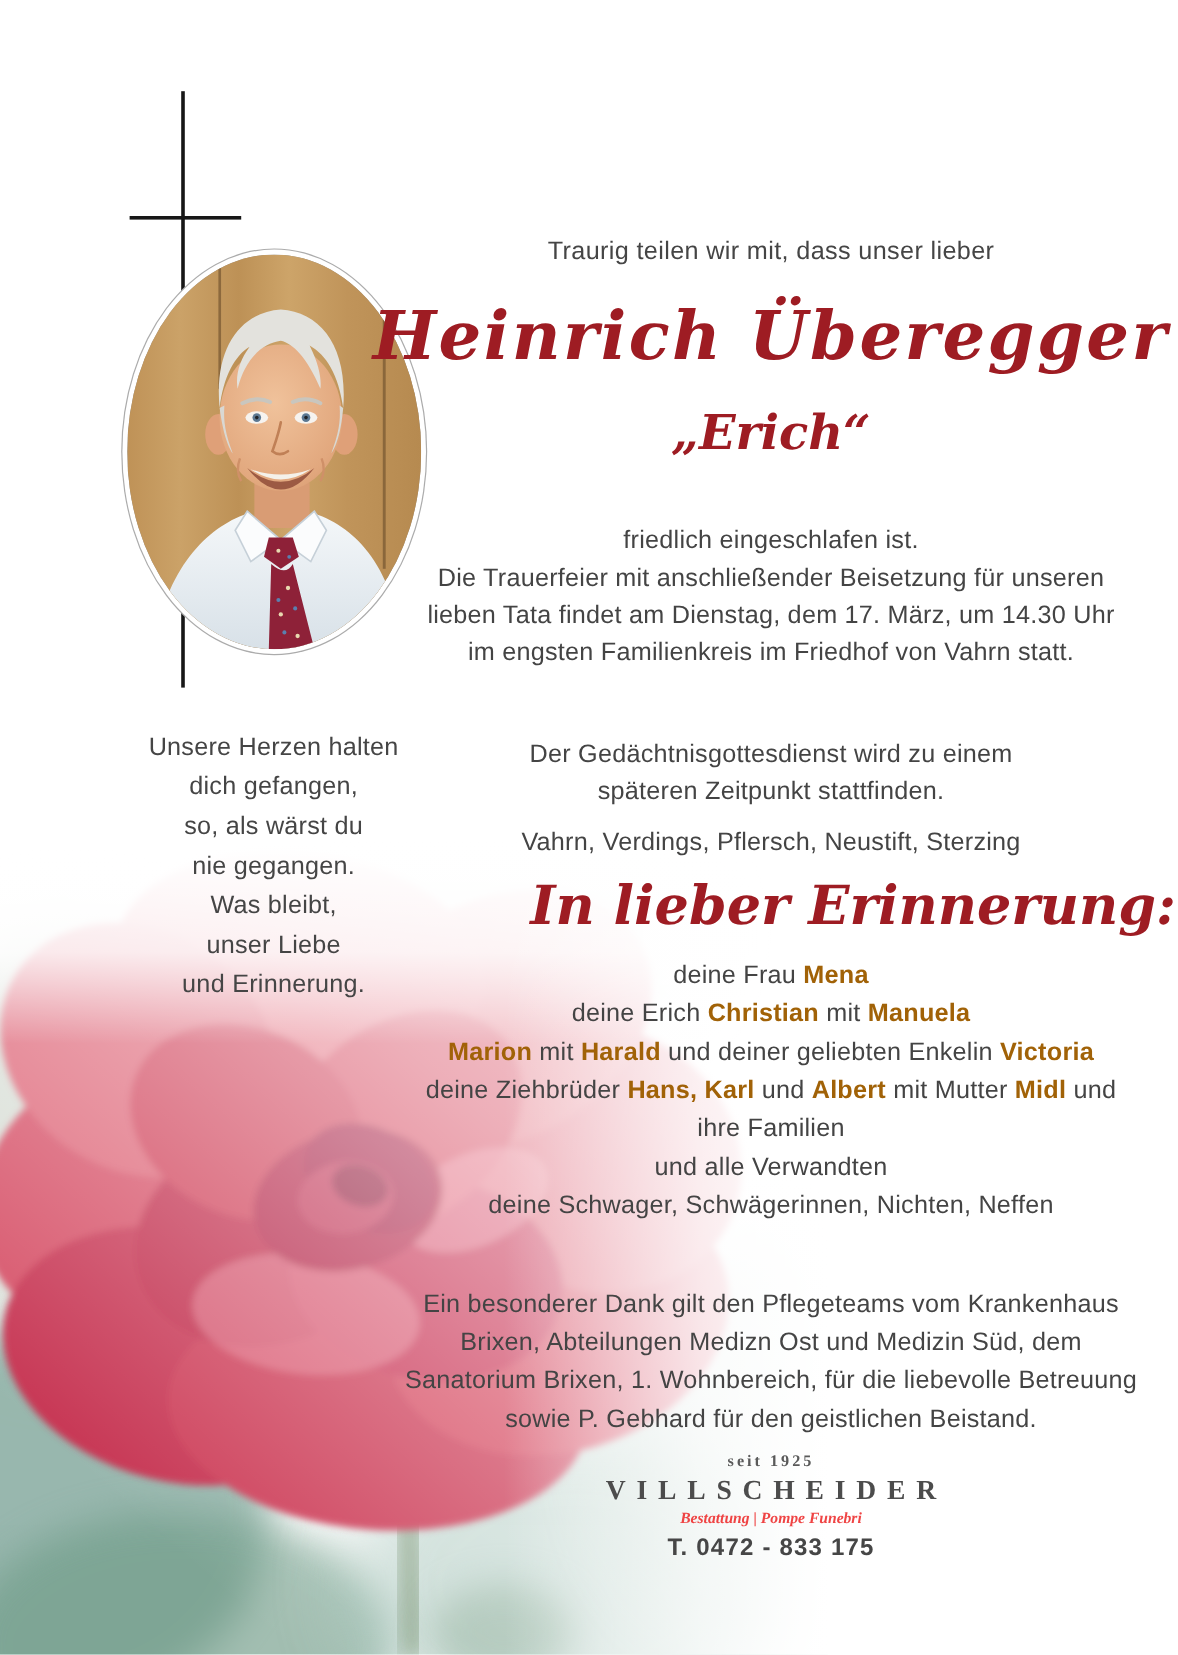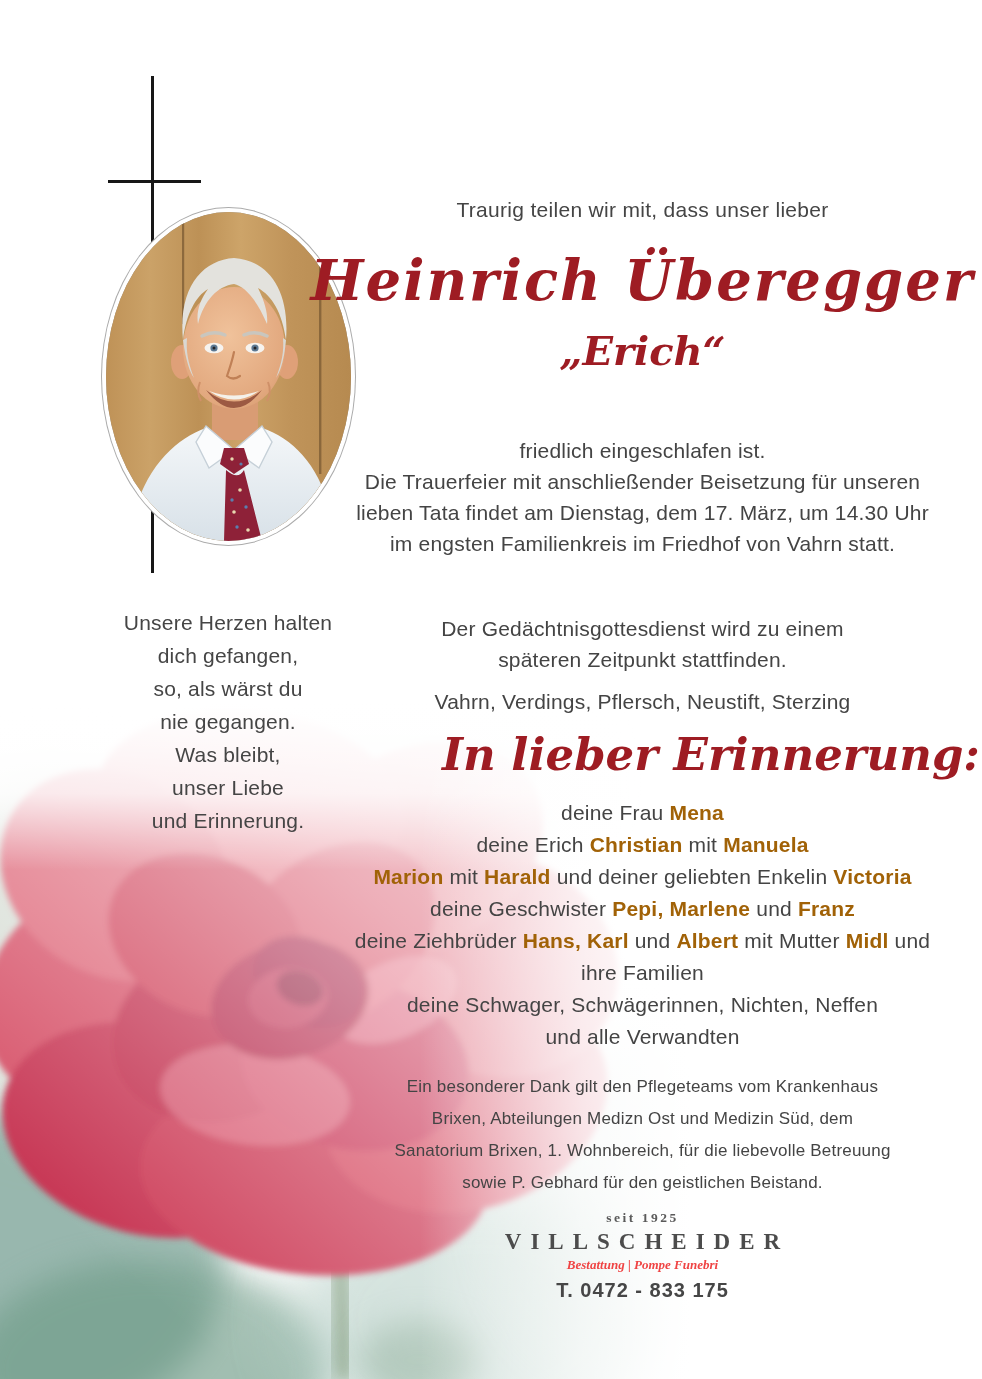--- a/index.html
+++ b/index.html
@@ -26,30 +26,30 @@
   .photo-inner{
     width:100%;height:100%;border-radius:50%;overflow:hidden;
     box-shadow:inset 0 0 0 1.5px #8d8d8d;
   }
   .photo-inner svg{display:block;width:100%;height:100%;}
   
   .blk{position:absolute;left:305px;width:675px;text-align:center;z-index:3;}
   .intro{top:198px;font-size:21px;letter-spacing:.3px;color:#454545;}
   .script{font-family:"DejaVu Serif", serif;font-style:italic;color:var(--accent);}
   .name{top:250px;font-size:56px;line-height:1.1;letter-spacing:2px;font-weight:600;}
-  .nickname{top:329px;font-size:40px;line-height:1.1;font-weight:600;}
+  .nickname{top:339px;font-size:40px;line-height:1.1;font-weight:600;}
   .dates{top:401px;font-size:25px;letter-spacing:1.5px;color:#3f3f3f;display:flex;justify-content:center;gap:60px;}
   .para{font-size:21px;line-height:31px;letter-spacing:.2px;}
   .funeral{top:435px;}
   .memorial{top:613px;}
   .places{top:690px;font-size:21px;letter-spacing:.2px;}
   .remember-title{top:728px;font-size:45px;line-height:1.2;font-weight:600;text-align:right;}
   .family{top:797px;font-size:21px;line-height:32px;letter-spacing:.2px;}
   .family b{font-weight:bold;color:#a16207;}
-  .thanks{top:1071px;font-size:17px;line-height:32px;letter-spacing:.2px;}
+  .thanks{top:1071px;font-size:21px;line-height:32px;letter-spacing:.2px;}
   .poem{
     position:absolute;left:70px;top:606px;width:316px;text-align:center;z-index:3;
     font-size:21px;line-height:33px;letter-spacing:.2px;color:#454545;
   }
   
   .logo{top:1210px;color:#4f4f4f;font-weight:bold;}
   .logo-since{font-family:"Liberation Serif", serif;font-size:13.5px;letter-spacing:2.5px;color:#5a5a5a;}
   .logo-name{font-family:"Liberation Serif", serif;font-size:23px;letter-spacing:9px;padding-left:9px;margin-top:3px;color:#4c4c4c;}
   .logo-sub{font-family:"Liberation Serif", serif;font-style:italic;font-size:13px;margin-top:2px;color:#ef4444;}
   .logo-phone{font-size:20px;letter-spacing:1px;margin-top:6px;color:#464646;}
@@ -226,25 +226,24 @@
   <div class="blk para memorial">
       <div>Der Gedächtnisgottesdienst wird zu einem</div>
       <div>späteren Zeitpunkt stattfinden.</div>
     </div>
   <div class="blk places">Vahrn, Verdings, Pflersch, Neustift, Sterzing</div>
   <div class="blk remember-title script">In lieber Erinnerung:</div>
   <div class="blk family">
       <div><span>deine Frau </span><b>Mena</b></div>
       <div><span>deine Erich </span><b>Christian</b><span> mit </span><b>Manuela</b></div>
       <div><b>Marion</b><span> mit </span><b>Harald</b><span> und deiner geliebten Enkelin </span><b>Victoria</b></div>
-      <div><span>deine Geschwister </span><b>Pepi, Marlene</b><span> und </span><b>Franz</b></div>
       <div><span>deine Ziehbrüder </span><b>Hans, Karl</b><span> und </span><b>Albert</b><span> mit Mutter </span><b>Midl</b><span> und</span></div>
       <div><span>ihre Familien</span></div>
+      <div><span>und alle Verwandten</span></div>
       <div><span>deine Schwager, Schwägerinnen, Nichten, Neffen</span></div>
-      <div><span>und alle Verwandten</span></div>
     </div>
   <div class="blk thanks">
       <div>Ein besonderer Dank gilt den Pflegeteams vom Krankenhaus</div>
       <div>Brixen, Abteilungen Medizn Ost und Medizin Süd, dem</div>
       <div>Sanatorium Brixen, 1. Wohnbereich, für die liebevolle Betreuung</div>
       <div>sowie P. Gebhard für den geistlichen Beistand.</div>
     </div>
 
   <div class="blk logo">
     <div class="logo-since">seit 1925</div>

